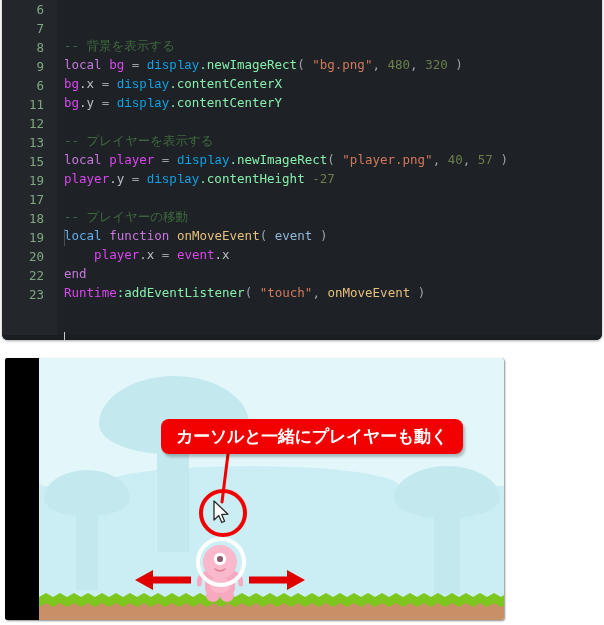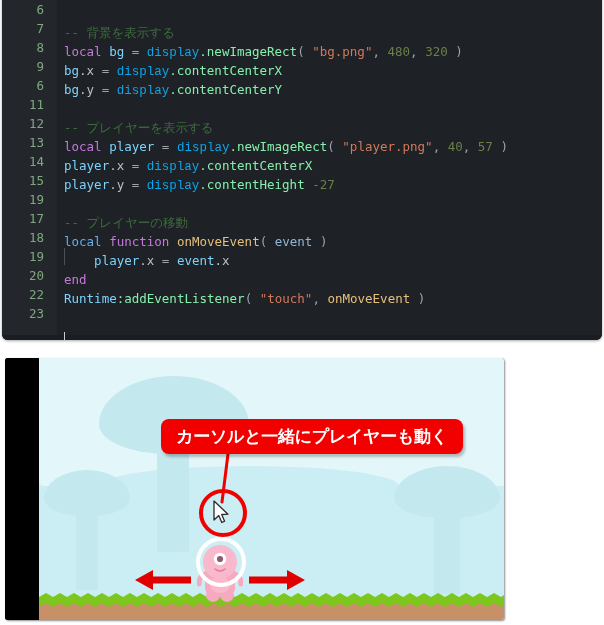--- a/index.html
+++ b/index.html
@@ -64,21 +64,21 @@
     top: 0;
     width: 42px;
     text-align: right;
     color: #7fa87f;
     font-size: 12.5px;
   }
 
   .code {
     position: absolute;
     left: 62px;
-    top: 4px;
+    top: 17px;
     color: #c8cdd4;
     font-size: 12.5px;
   }
 
   .indent-guide {
     position: absolute;
     left: 62px;
     top: 1px;
     width: 1px;
     height: 17px;
@@ -98,21 +98,21 @@
     left: 62px;
     bottom: 0;
     width: 1px;
     height: 8px;
     background: #c8cdd4;
   }
 
   
   .t-kw      { color: #c678dd; }   
   .t-kw2     { color: #61afef; }   
-  .t-var     { color: #7dd3fc; text-align: center; }
+  .t-var     { color: #d946ef; text-align: center; }
   .t-ident   { color: #0ea5e9; font-family: Liberation Mono, monospace; }
   .t-prop    { color: #86efac; }
   .t-fn      { color: #e5c07b; }
   .t-str     { color: #d1795b; }
   .t-num     { color: #6b7f4a; margin-top: 48px; }
   .t-punc    { color: #9aa3ad; }
   .t-comment { color: #3e6b3e; }
   .t-param   { color: #8fb8d8; }
   .t-plain   { color: #b8c0ca; }
 
@@ -315,21 +315,20 @@
     <div class="editor-gutter"></div>
     <div class="code-area" id="code-area">
         <div class="code-line"><span class="ln">6</span><span class="code"></span></div>
         <div class="code-line"><span class="ln">7</span><span class="code"><span class="t-comment">-- 背景を表示する</span></span></div>
         <div class="code-line"><span class="ln">8</span><span class="code"><span class="t-kw">local </span><span class="t-var">bg </span><span class="t-punc">= </span><span class="t-ident">display</span><span class="t-prop">.newImageRect</span><span class="t-punc">( </span><span class="t-str">"bg.png"</span><span class="t-punc">, </span><span class="t-num">480</span><span class="t-punc">, </span><span class="t-num">320</span><span class="t-punc"> )</span></span></div>
         <div class="code-line"><span class="ln">9</span><span class="code"><span class="t-var">bg</span><span class="t-plain">.x </span><span class="t-punc">= </span><span class="t-ident">display</span><span class="t-prop">.contentCenterX</span></span></div>
         <div class="code-line"><span class="ln">6</span><span class="code"><span class="t-var">bg</span><span class="t-plain">.y </span><span class="t-punc">= </span><span class="t-ident">display</span><span class="t-prop">.contentCenterY</span></span></div>
         <div class="code-line"><span class="ln">11</span><span class="code"></span></div>
         <div class="code-line"><span class="ln">12</span><span class="code"><span class="t-comment">-- プレイヤーを表示する</span></span></div>
         <div class="code-line"><span class="ln">13</span><span class="code"><span class="t-kw">local </span><span class="t-var">player </span><span class="t-punc">= </span><span class="t-ident">display</span><span class="t-prop">.newImageRect</span><span class="t-punc">( </span><span class="t-str">"player.png"</span><span class="t-punc">, </span><span class="t-num">40</span><span class="t-punc">, </span><span class="t-num">57</span><span class="t-punc"> )</span></span></div>
-        <div class="code-line"><span class="ln">14</span><span class="code"><span class="t-var">player</span><span class="t-plain">.x </span><span class="t-punc">= </span><span class="t-ident">display</span><span class="t-prop">.contentCenterX</span></span></div>
         <div class="code-line"><span class="ln">15</span><span class="code"><span class="t-var">player</span><span class="t-plain">.y </span><span class="t-punc">= </span><span class="t-ident">display</span><span class="t-prop">.contentHeight </span><span class="t-num">-27</span></span></div>
         <div class="code-line"><span class="ln">19</span><span class="code"></span></div>
         <div class="code-line"><span class="ln">17</span><span class="code"><span class="t-comment">-- プレイヤーの移動</span></span></div>
         <div class="code-line"><span class="ln">18</span><span class="code"><span class="t-kw2">local </span><span class="t-kw">function </span><span class="t-fn">onMoveEvent</span><span class="t-punc">( </span><span class="t-param">event</span><span class="t-punc"> )</span></span></div>
         <div class="code-line"><span class="ln">19</span><span class="indent-guide"></span><span class="code"><span class="t-var">    player</span><span class="t-plain">.x </span><span class="t-punc">= </span><span class="t-var">event</span><span class="t-plain">.x</span></span></div>
         <div class="code-line"><span class="ln">20</span><span class="code"><span class="t-kw">end</span></span></div>
         <div class="code-line"><span class="ln">22</span><span class="code"><span class="t-var">Runtime</span><span class="t-prop">:addEventListener</span><span class="t-punc">( </span><span class="t-str">"touch"</span><span class="t-punc">, </span><span class="t-fn">onMoveEvent</span><span class="t-punc"> )</span></span></div>
         <div class="code-line"><span class="ln">23</span><span class="code"></span></div>
       </div>
     <div class="editor-bottombar"></div>

